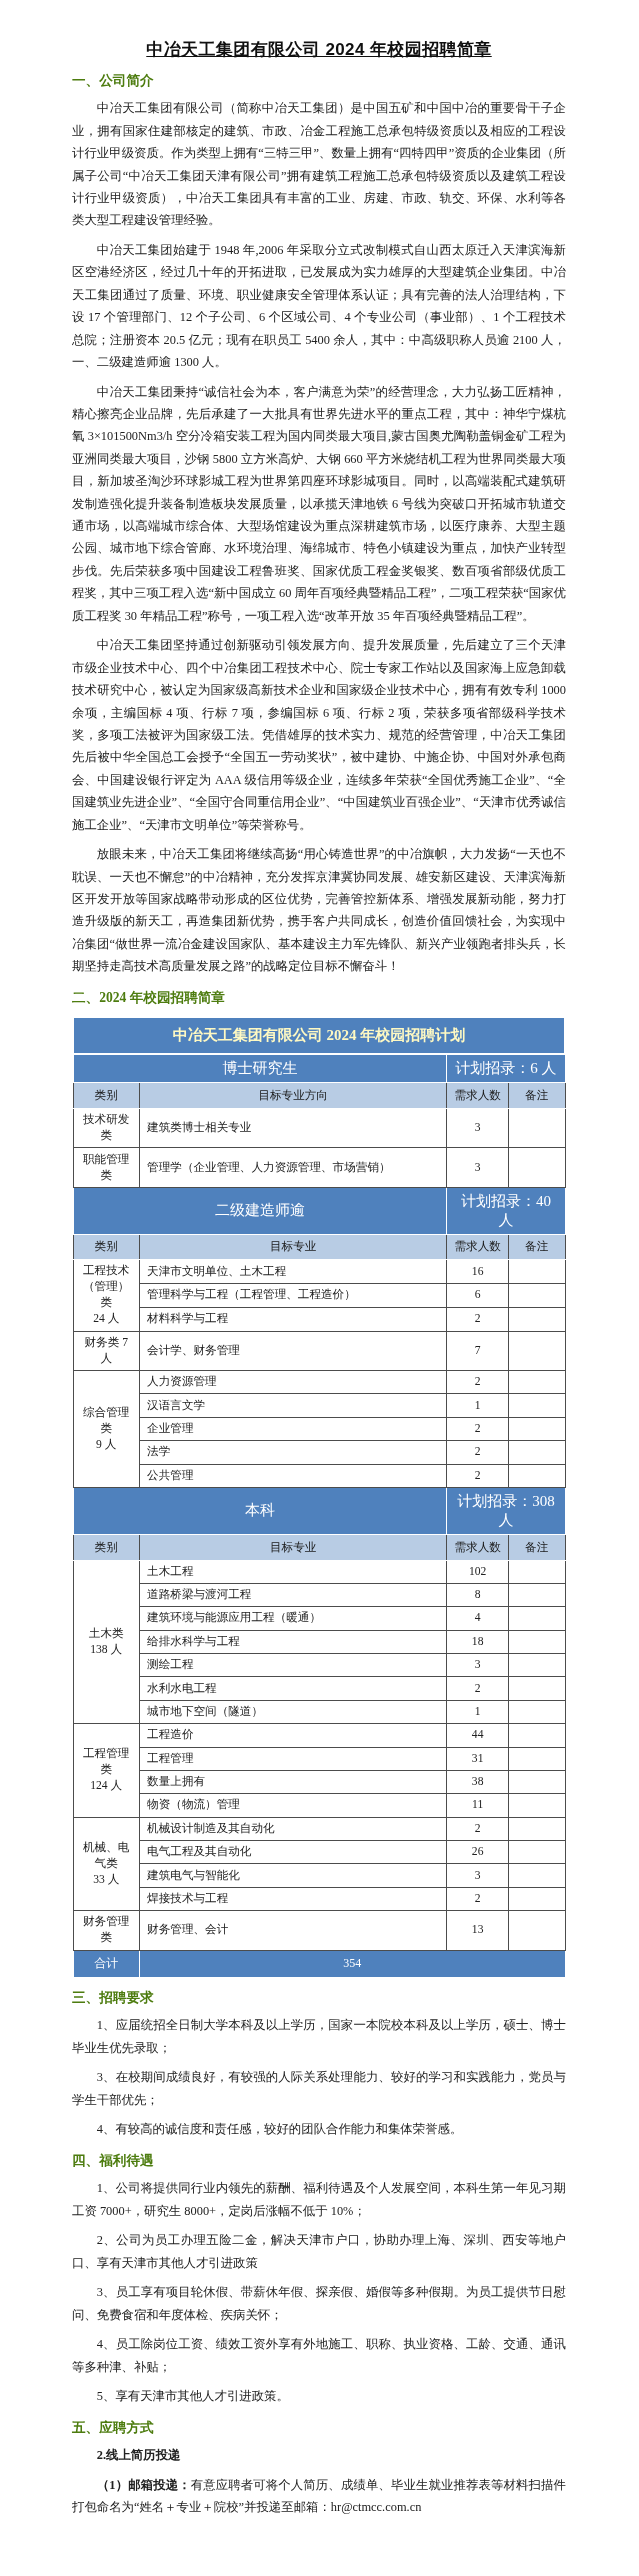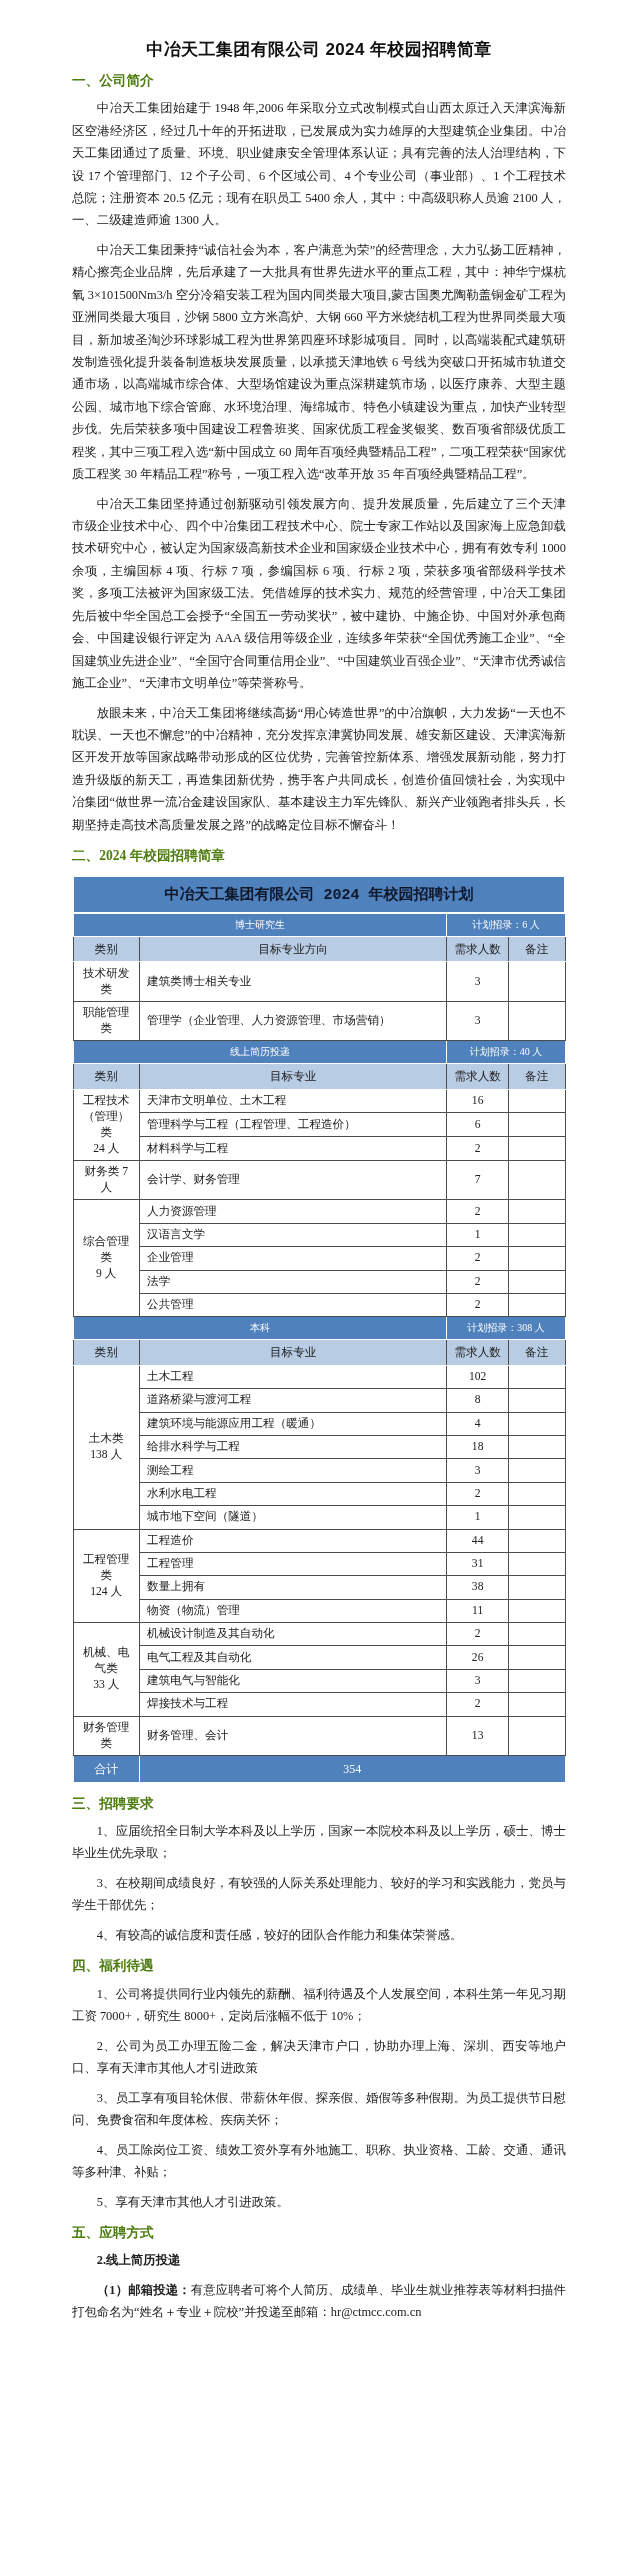--- a/index.html
+++ b/index.html
@@ -10,48 +10,48 @@
   }
   html,body{margin:0;padding:0;}
   body{
     width:640px;height:2576px;overflow:hidden;background:#ffffff;color:var(--ink);
     font-family:"Liberation Serif","DejaVu Serif",serif;
   }
   .page{padding:38px 74px 0 72px;}
   .doc-title{
     font-family:"Liberation Sans","DejaVu Sans",sans-serif;
     font-size:17px;font-weight:bold;text-align:center;color:#101010;
-    margin:0 0 8px 0;letter-spacing:0.4px;
+    margin:0 0 8px 0;letter-spacing:0.4px;text-decoration:underline;
   }
   .sec-heading{
     font-size:13.6px;font-weight:bold;color:#4d7c0f;margin:11.2px 0 4.8px 0;
   }
   p.body-p{
     font-size:12.4px;line-height:22.4px;text-align:justify;text-indent:2em;
     margin:7.2px 0;
   }
   b.lead{font-weight:bold;}
   
   table.plan{
     width:100%;border-collapse:collapse;margin:9.6px 0 6.4px 0;
     font-size:11.6px;table-layout:fixed;
   }
   table.plan col.c1{width:13.5%;}
   table.plan col.c2{width:62.5%;}
   table.plan col.c3{width:12.5%;}
   table.plan col.c4{width:11.5%;}
   tr.t-title td{
-    background:var(--blue);color:#0f172a;text-align:center;
-    font-family:Liberation Mono, monospace;
+    background:var(--blue);color:#fef9c3;text-align:center;
+    font-family:Liberation Serif, serif;
     font-size:15px;font-weight:bold;padding:8px 3.2px;
     border:2.4px solid #fff;
   }
   tr.t-band td{
     background:var(--blue);color:#fff;padding:4px 4.8px;
-    border:1.6px solid #fff;font-size:10px;
+    border:1.6px solid #fff;font-size:15px;
   }
   tr.t-band td.band-label{text-align:center;}
   tr.t-band td.band-quota{text-align:center;}
   tr.t-head th{
     background:var(--lightblue);color:#1a1a1a;font-weight:normal;
     border:0.8px solid var(--grid);border-top:1.6px solid #fff;border-bottom:1.6px solid #fff;
     padding:4.8px 1.6px;font-size:11.6px;
   }
   td.cell{
     border:0.8px solid var(--grid);padding:3.2px 4.8px;line-height:16px;background:#fff;
@@ -68,20 +68,21 @@
 </style>
 </head>
 <body>
 
 <div class="page">
 
   <h1 class="doc-title">中冶天工集团有限公司 2024 年校园招聘简章</h1>
 
   <h2 class="sec-heading">一、公司简介</h2>
   <div>
+    <p class="body-p">中冶天工集团有限公司（简称中冶天工集团）是中国五矿和中国中冶的重要骨干子企业，拥有国家住建部核定的建筑、市政、冶金工程施工总承包特级资质以及相应的工程设计行业甲级资质。作为类型上拥有“三特三甲”、数量上拥有“四特四甲”资质的企业集团（所属子公司“中冶天工集团天津有限公司”拥有建筑工程施工总承包特级资质以及建筑工程设计行业甲级资质），中冶天工集团具有丰富的工业、房建、市政、轨交、环保、水利等各类大型工程建设管理经验。</p>
     <p class="body-p">中冶天工集团始建于 1948 年,2006 年采取分立式改制模式自山西太原迁入天津滨海新区空港经济区，经过几十年的开拓进取，已发展成为实力雄厚的大型建筑企业集团。中冶天工集团通过了质量、环境、职业健康安全管理体系认证；具有完善的法人治理结构，下设 17 个管理部门、12 个子公司、6 个区域公司、4 个专业公司（事业部）、1 个工程技术总院；注册资本 20.5 亿元；现有在职员工 5400 余人，其中：中高级职称人员逾 2100 人，一、二级建造师逾 1300 人。</p>
     <p class="body-p">中冶天工集团秉持“诚信社会为本，客户满意为荣”的经营理念，大力弘扬工匠精神，精心擦亮企业品牌，先后承建了一大批具有世界先进水平的重点工程，其中：神华宁煤杭氧 3×101500Nm3/h 空分冷箱安装工程为国内同类最大项目,蒙古国奥尤陶勒盖铜金矿工程为亚洲同类最大项目，沙钢 5800 立方米高炉、大钢 660 平方米烧结机工程为世界同类最大项目，新加坡圣淘沙环球影城工程为世界第四座环球影城项目。同时，以高端装配式建筑研发制造强化提升装备制造板块发展质量，以承揽天津地铁 6 号线为突破口开拓城市轨道交通市场，以高端城市综合体、大型场馆建设为重点深耕建筑市场，以医疗康养、大型主题公园、城市地下综合管廊、水环境治理、海绵城市、特色小镇建设为重点，加快产业转型步伐。先后荣获多项中国建设工程鲁班奖、国家优质工程金奖银奖、数百项省部级优质工程奖，其中三项工程入选“新中国成立 60 周年百项经典暨精品工程”，二项工程荣获“国家优质工程奖 30 年精品工程”称号，一项工程入选“改革开放 35 年百项经典暨精品工程”。</p>
     <p class="body-p">中冶天工集团坚持通过创新驱动引领发展方向、提升发展质量，先后建立了三个天津市级企业技术中心、四个中冶集团工程技术中心、院士专家工作站以及国家海上应急卸载技术研究中心，被认定为国家级高新技术企业和国家级企业技术中心，拥有有效专利 1000 余项，主编国标 4 项、行标 7 项，参编国标 6 项、行标 2 项，荣获多项省部级科学技术奖，多项工法被评为国家级工法。凭借雄厚的技术实力、规范的经营管理，中冶天工集团先后被中华全国总工会授予“全国五一劳动奖状”，被中建协、中施企协、中国对外承包商会、中国建设银行评定为 AAA 级信用等级企业，连续多年荣获“全国优秀施工企业”、“全国建筑业先进企业”、“全国守合同重信用企业”、“中国建筑业百强企业”、“天津市优秀诚信施工企业”、“天津市文明单位”等荣誉称号。</p>
     <p class="body-p">放眼未来，中冶天工集团将继续高扬“用心铸造世界”的中冶旗帜，大力发扬“一天也不耽误、一天也不懈怠”的中冶精神，充分发挥京津冀协同发展、雄安新区建设、天津滨海新区开发开放等国家战略带动形成的区位优势，完善管控新体系、增强发展新动能，努力打造升级版的新天工，再造集团新优势，携手客户共同成长，创造价值回馈社会，为实现中冶集团“做世界一流冶金建设国家队、基本建设主力军先锋队、新兴产业领跑者排头兵，长期坚持走高技术高质量发展之路”的战略定位目标不懈奋斗！</p>
   </div>
 
   <h2 class="sec-heading">二、2024 年校园招聘简章</h2>
 
   <table class="plan" id="plan-table">
     <colgroup>
@@ -110,21 +111,21 @@
           <td class="cell count">3</td>
           <td class="cell note">&nbsp;</td>
         </tr>
         <tr>
           <td class="cell cat" rowspan="1">职能管理类</td>
           <td class="cell major">管理学（企业管理、人力资源管理、市场营销）</td>
           <td class="cell count">3</td>
           <td class="cell note">&nbsp;</td>
         </tr>
         <tr class="t-band">
-          <td class="band-label" colspan="2">线上简历投递</td>
+          <td class="band-label" colspan="2">二级建造师逾</td>
           <td class="band-quota" colspan="2">计划招录：40 人</td>
         </tr>
         <tr class="t-head">
           <th>类别</th>
           <th>目标专业</th>
           <th>需求人数</th>
           <th>备注</th>
         </tr>
         <tr>
           <td class="cell cat" rowspan="3">工程技术（管理）类

